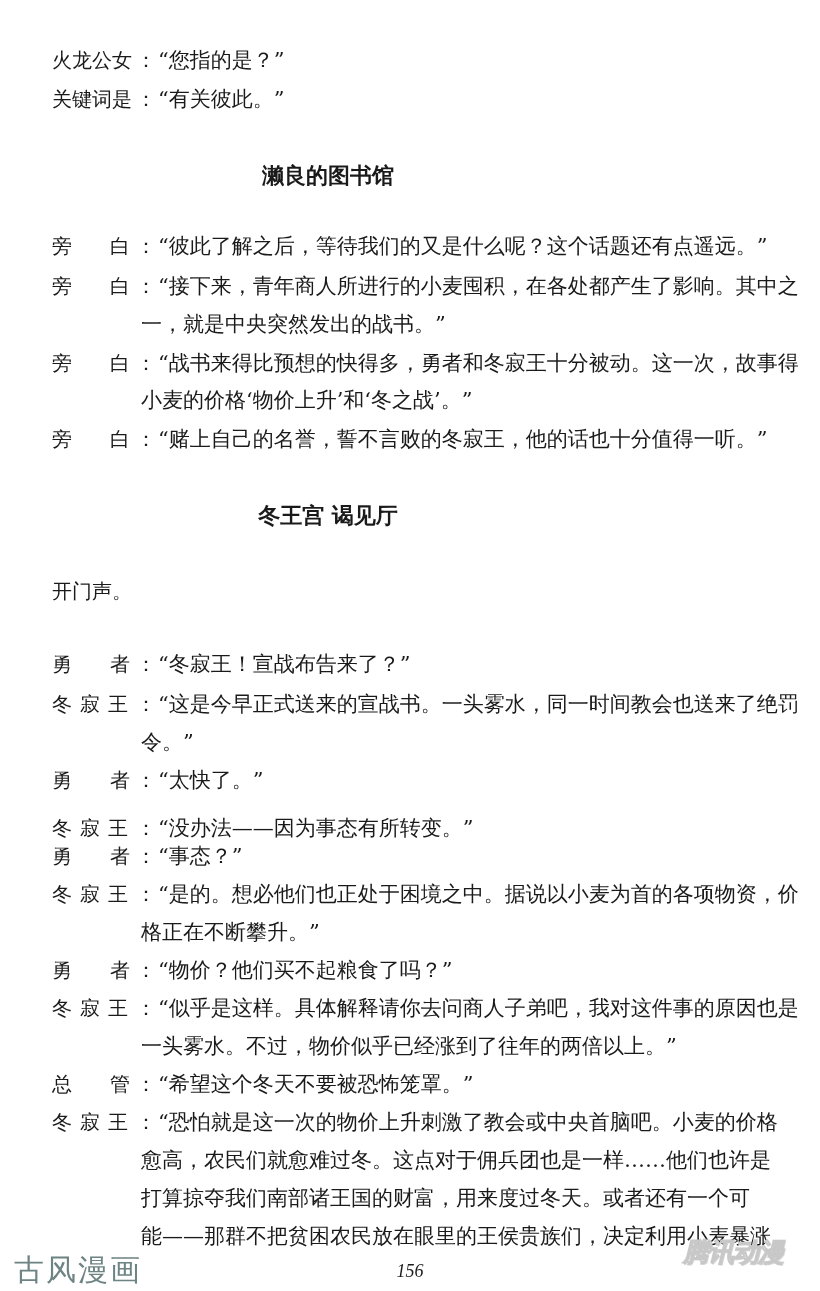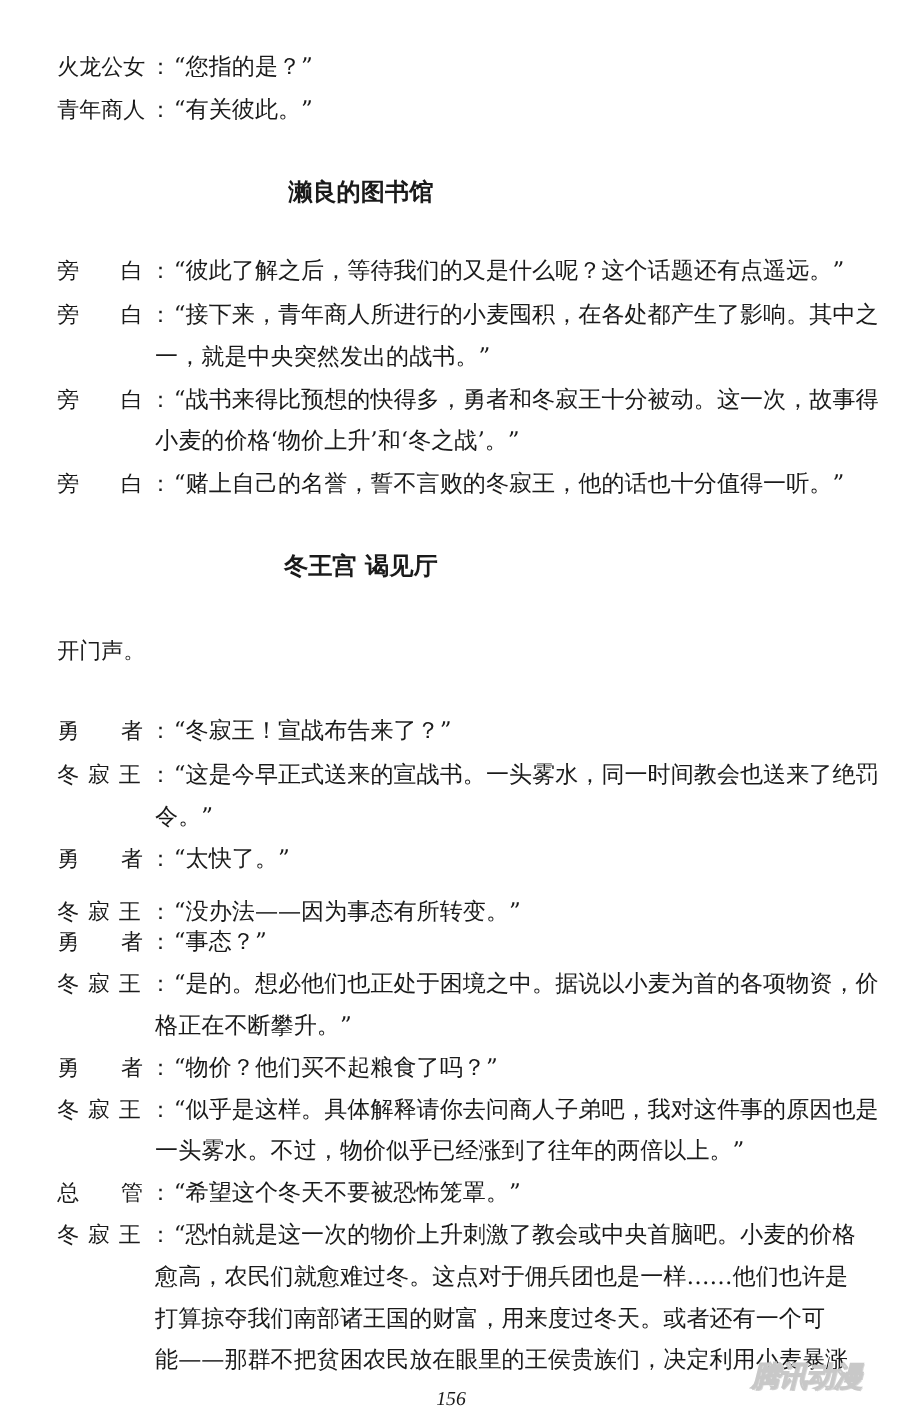--- a/index.html
+++ b/index.html
@@ -56,21 +56,21 @@
   </style>
 </head>
 <body>
 
 <div class="page">
 
   <div class="line" style="top:45px">
     <span class="speaker">火龙公女</span><span class="colon">：</span><span class="speech">“您指的是？”</span>
   </div>
   <div class="line" style="top:84px">
-    <span class="speaker">青年商人</span><span class="colon">：</span><span class="speech">“有关彼此。”</span>
+    <span class="speaker">关键词是</span><span class="colon">：</span><span class="speech">“有关彼此。”</span>
   </div>
 
   <div class="heading" style="top:161px">濑良的图书馆</div>
 
   <div class="line" style="top:231px">
     <span class="speaker spaced2">旁白</span><span class="colon">：</span><span class="speech">“彼此了解之后，等待我们的又是什么呢？这个话题还有点遥远。”</span>
   </div>
   <div class="line" style="top:271px">
     <span class="speaker spaced2">旁白</span><span class="colon">：</span><span class="speech">“接下来，青年商人所进行的小麦囤积，在各处都产生了影响。其中之</span>
   </div>
@@ -121,15 +121,16 @@
   <div class="line" style="top:1069px">
     <span class="speaker spaced2">总管</span><span class="colon">：</span><span class="speech">“希望这个冬天不要被恐怖笼罩。”</span>
   </div>
   <div class="line" style="top:1107px">
     <span class="speaker spaced3">冬寂王</span><span class="colon">：</span><span class="speech">“恐怕就是这一次的物价上升刺激了教会或中央首脑吧。小麦的价格</span>
   </div>
   <div class="cont" style="top:1145px">愈高，农民们就愈难过冬。这点对于佣兵团也是一样……他们也许是</div>
   <div class="cont" style="top:1183px">打算掠夺我们南部诸王国的财富，用来度过冬天。或者还有一个可</div>
   <div class="cont" style="top:1221px">能——那群不把贫困农民放在眼里的王侯贵族们，决定利用小麦暴涨</div>
 
+  <div class="wm-left">古风漫画</div>
   <div class="pagenum">156</div>
   <div class="wm-right">腾讯动漫</div>
 </div>
 
 </body></html>

